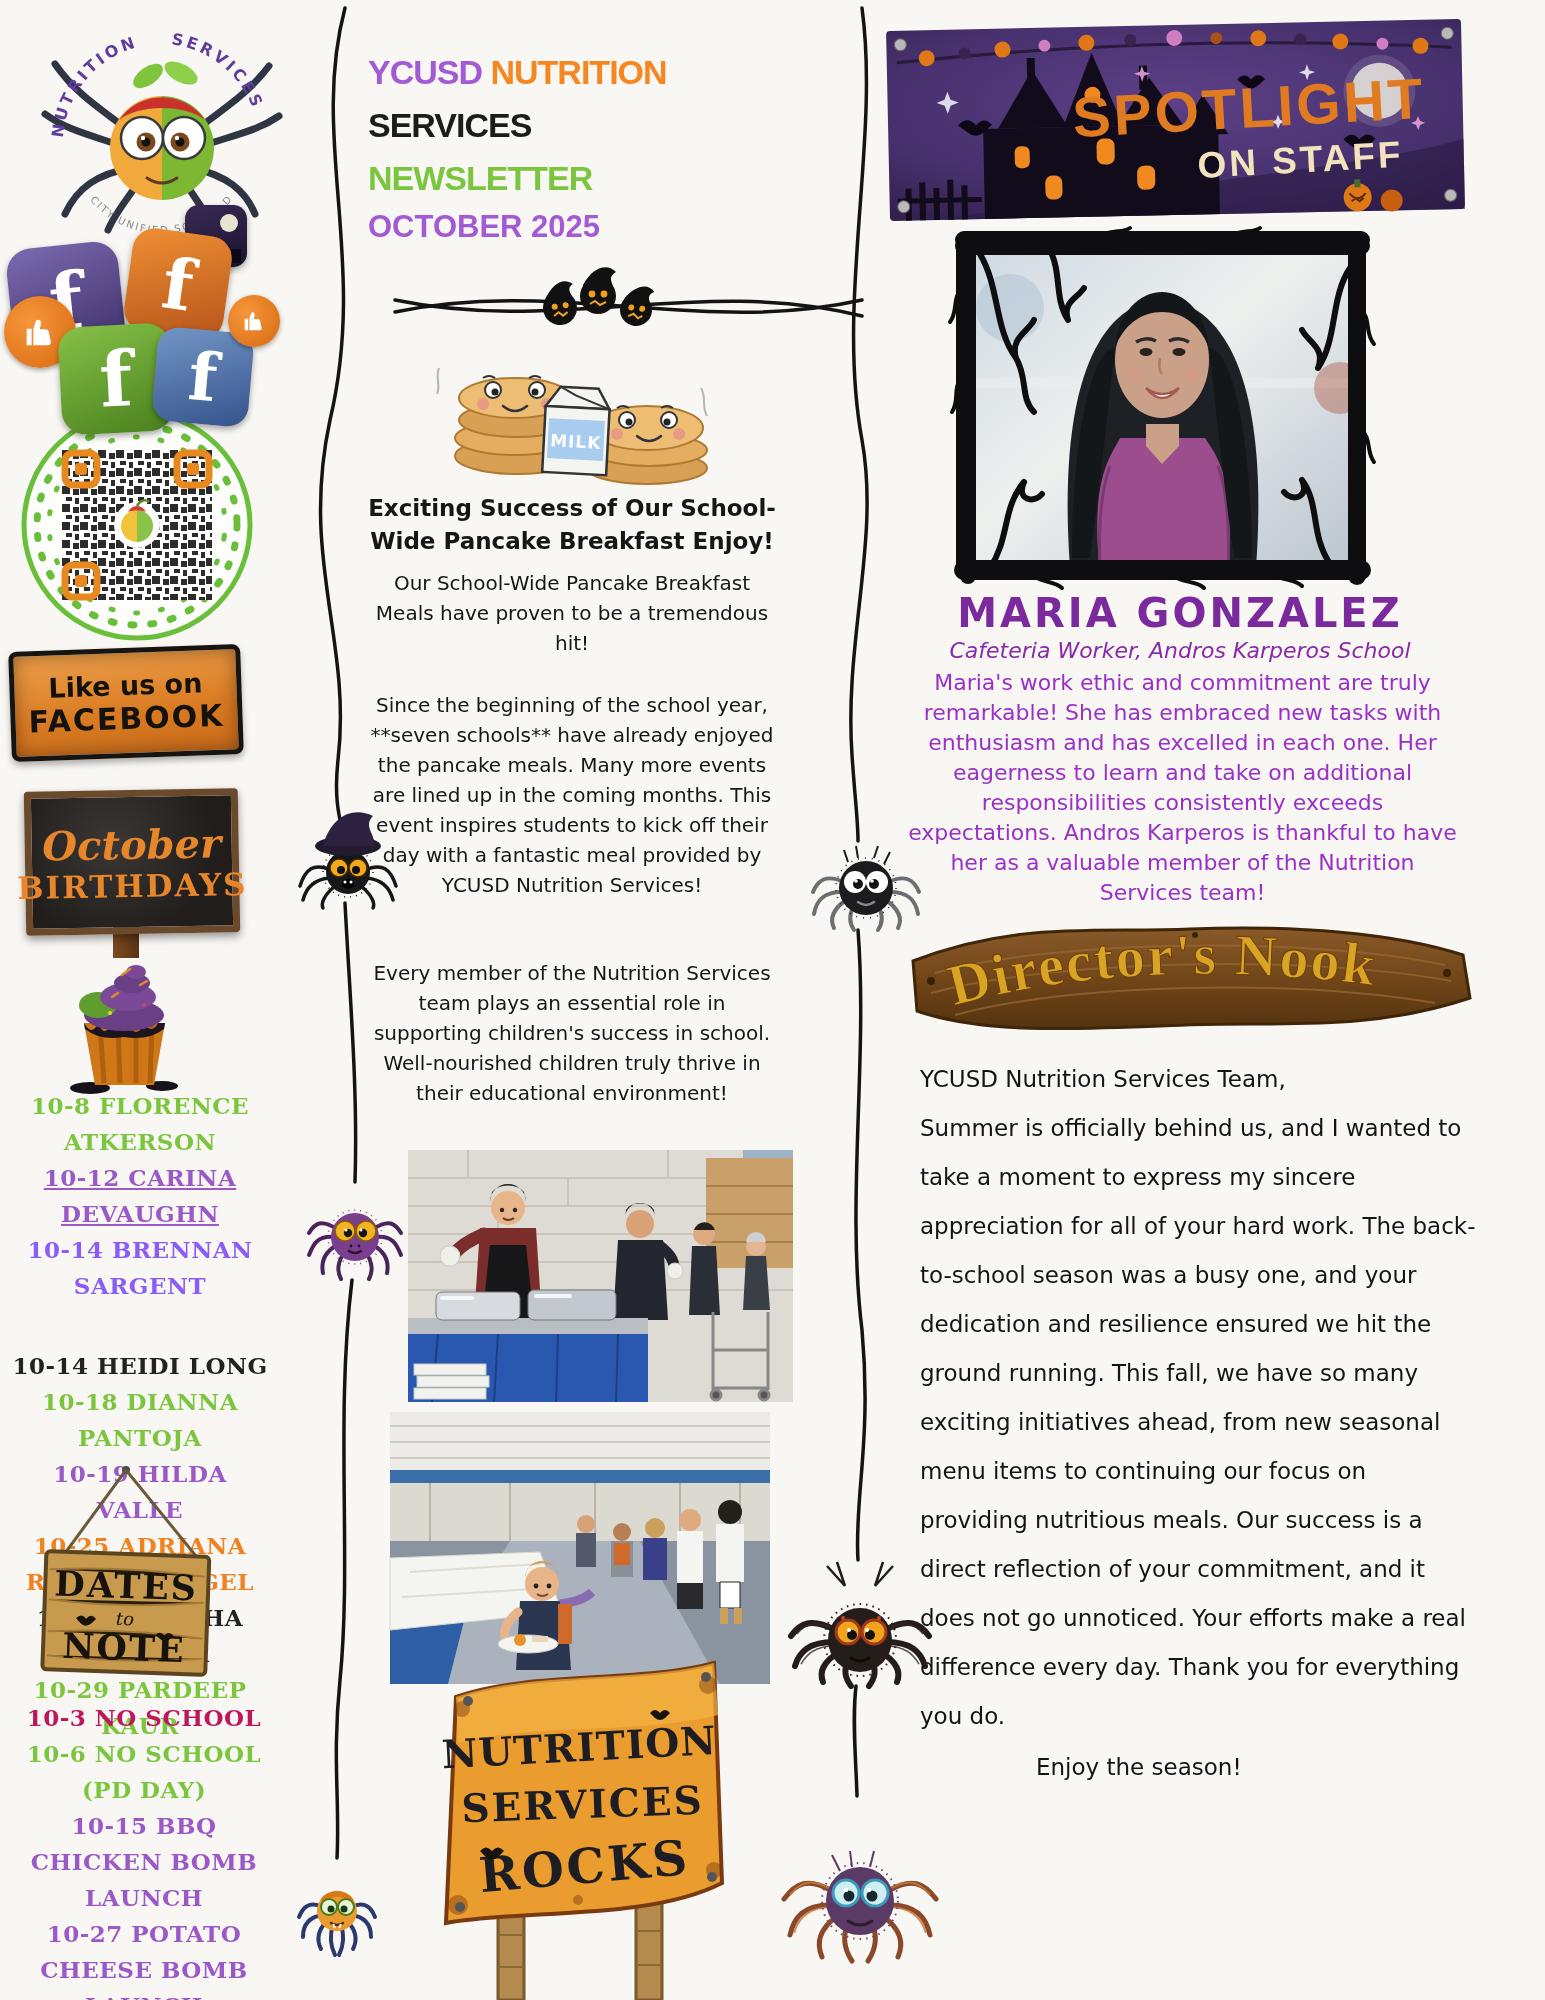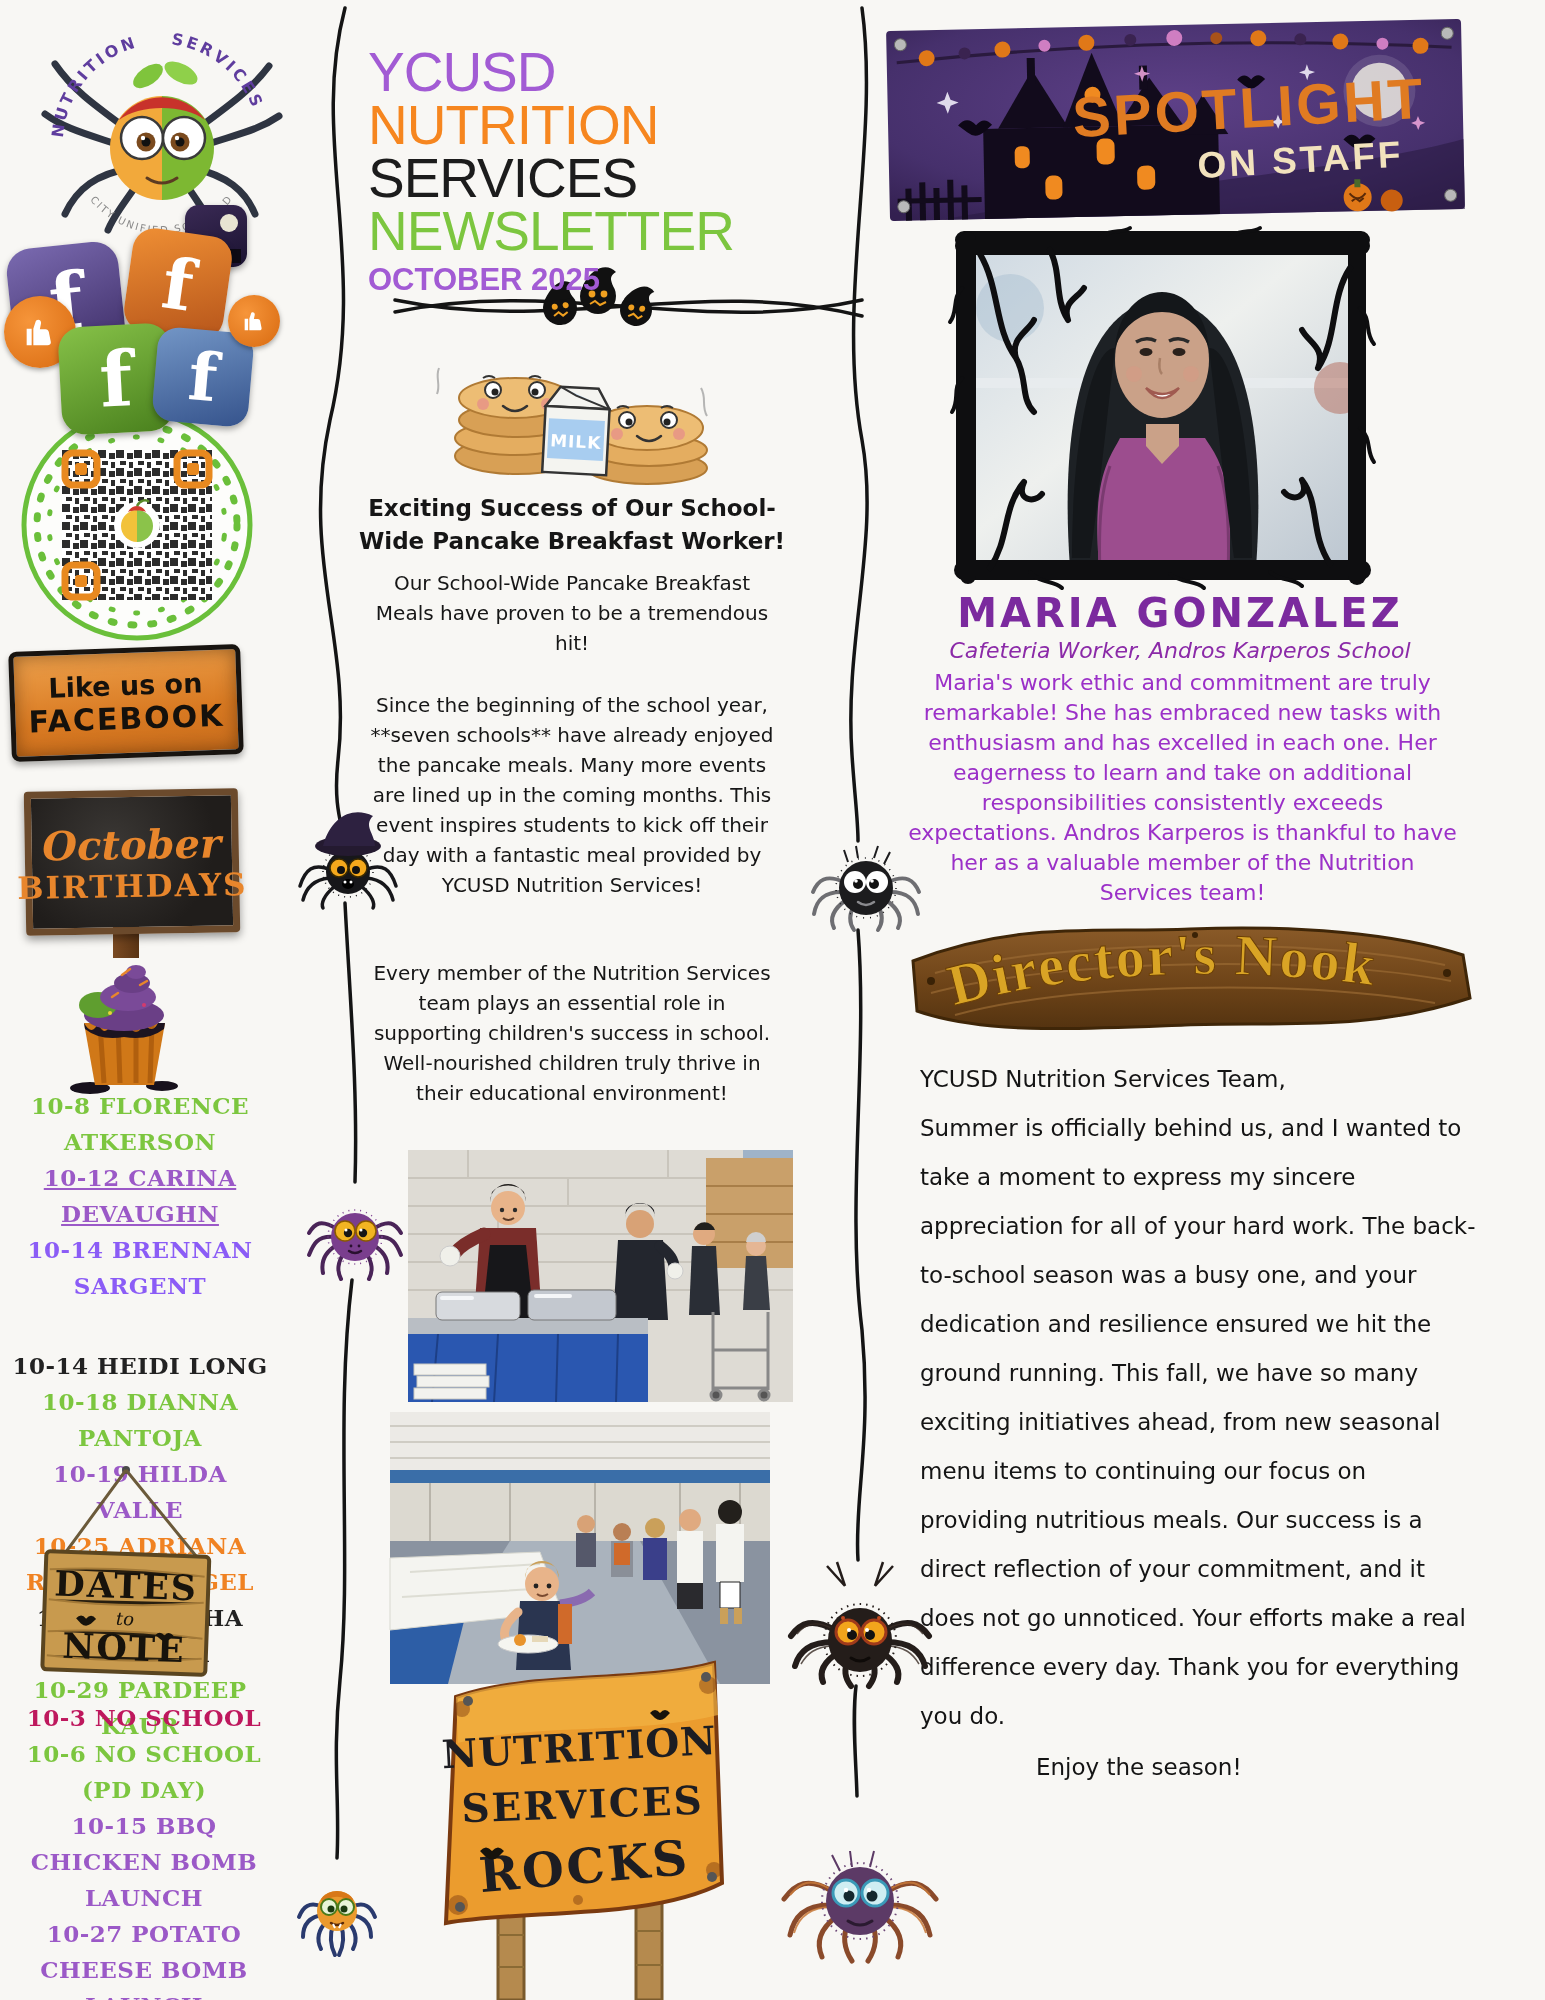--- a/index.html
+++ b/index.html
@@ -1,21 +1,21 @@
 <!DOCTYPE html>
 <html><head>
 <meta charset="utf-8">
 <style>
   html,body{margin:0;padding:0;}
   #page{position:relative;width:1545px;height:2000px;background:#f8f7f4;overflow:hidden;
         font-family:"DejaVu Sans",sans-serif;color:#161616;}
   .abs{position:absolute;}
   svg{display:block;overflow:visible;}
   
-  .title-line{font-family:"Liberation Sans",sans-serif;font-weight:400;font-size:55px;
+  .title-line{font-family:"Liberation Sans",sans-serif;font-weight:700;font-size:34px;
               line-height:53px;letter-spacing:-1px;}
   .title-date{font-family:"Liberation Sans",sans-serif;font-weight:900;font-size:31px;
               letter-spacing:0;margin-top:4px;}
   
   .hand{font-family:"DejaVu Sans",sans-serif;}
   .mid-head{font-size:23px;font-weight:bold;text-align:center;line-height:33px;}
   .mid-para{font-size:20px;text-align:center;line-height:30px;}
   
   .list-item{font-family:"DejaVu Serif",serif;font-weight:bold;font-size:23px;
              line-height:36px;text-align:center;letter-spacing:.5px;}
@@ -320,21 +320,21 @@
 
     <g transform="translate(122,52) rotate(3)">
       <path d="M0,26 L14,6 L52,6 L64,26 Z" fill="#f4f4f0" stroke="#333" stroke-width="2.5"></path>
       <path d="M14,6 L30,14 L64,26" fill="#bcd8f0" stroke="#333" stroke-width="2"></path>
       <rect x="0" y="26" width="64" height="66" fill="#f4f4f0" stroke="#333" stroke-width="2.5"></rect>
       <rect x="4" y="38" width="56" height="40" fill="#a8cdf0"></rect>
       <text x="32" y="66" text-anchor="middle" font-size="17" fill="#fff" font-weight="bold" letter-spacing="1">MILK</text>
     </g>
   </svg>
 
-  <div class="abs hand mid-head" style="left:352px;top:492px;width:440px;z-index:3;">Exciting Success of Our School-Wide Pancake Breakfast Worker!</div>
+  <div class="abs hand mid-head" style="left:352px;top:492px;width:440px;z-index:3;">Exciting Success of Our School-Wide Pancake Breakfast Enjoy!</div>
   <div class="abs hand mid-para" style="left:362px;top:568px;width:420px;z-index:3;">Our School-Wide Pancake Breakfast Meals have proven to be a tremendous hit!</div>
   <div class="abs hand mid-para" style="left:362px;top:690px;width:420px;z-index:3;">Since the beginning of the school year, **seven schools** have already enjoyed the pancake meals. Many more events are lined up in the coming months. This event inspires students to kick off their day with a fantastic meal provided by YCUSD Nutrition Services!</div>
   <div class="abs hand mid-para" style="left:362px;top:958px;width:420px;z-index:3;">Every member of the Nutrition Services team plays an essential role in supporting children's success in school. Well-nourished children truly thrive in their educational environment!</div>
 
   <svg class="abs" style="left:408px;top:1150px;z-index:3;" width="385" height="252" viewBox="0 0 385 252">
     <rect width="385" height="252" fill="#dedbd4"></rect>
     <g stroke="#c9c5bc" stroke-width="2">
         <path d="M0,28 H385 M0,56 H385 M0,84 H385 M0,112 H385 M0,140 H385"></path>
       <path d="M60,0 V28 M160,28 V56 M260,0 V28 M90,56 V84 M300,56 V84"></path>
       </g>

